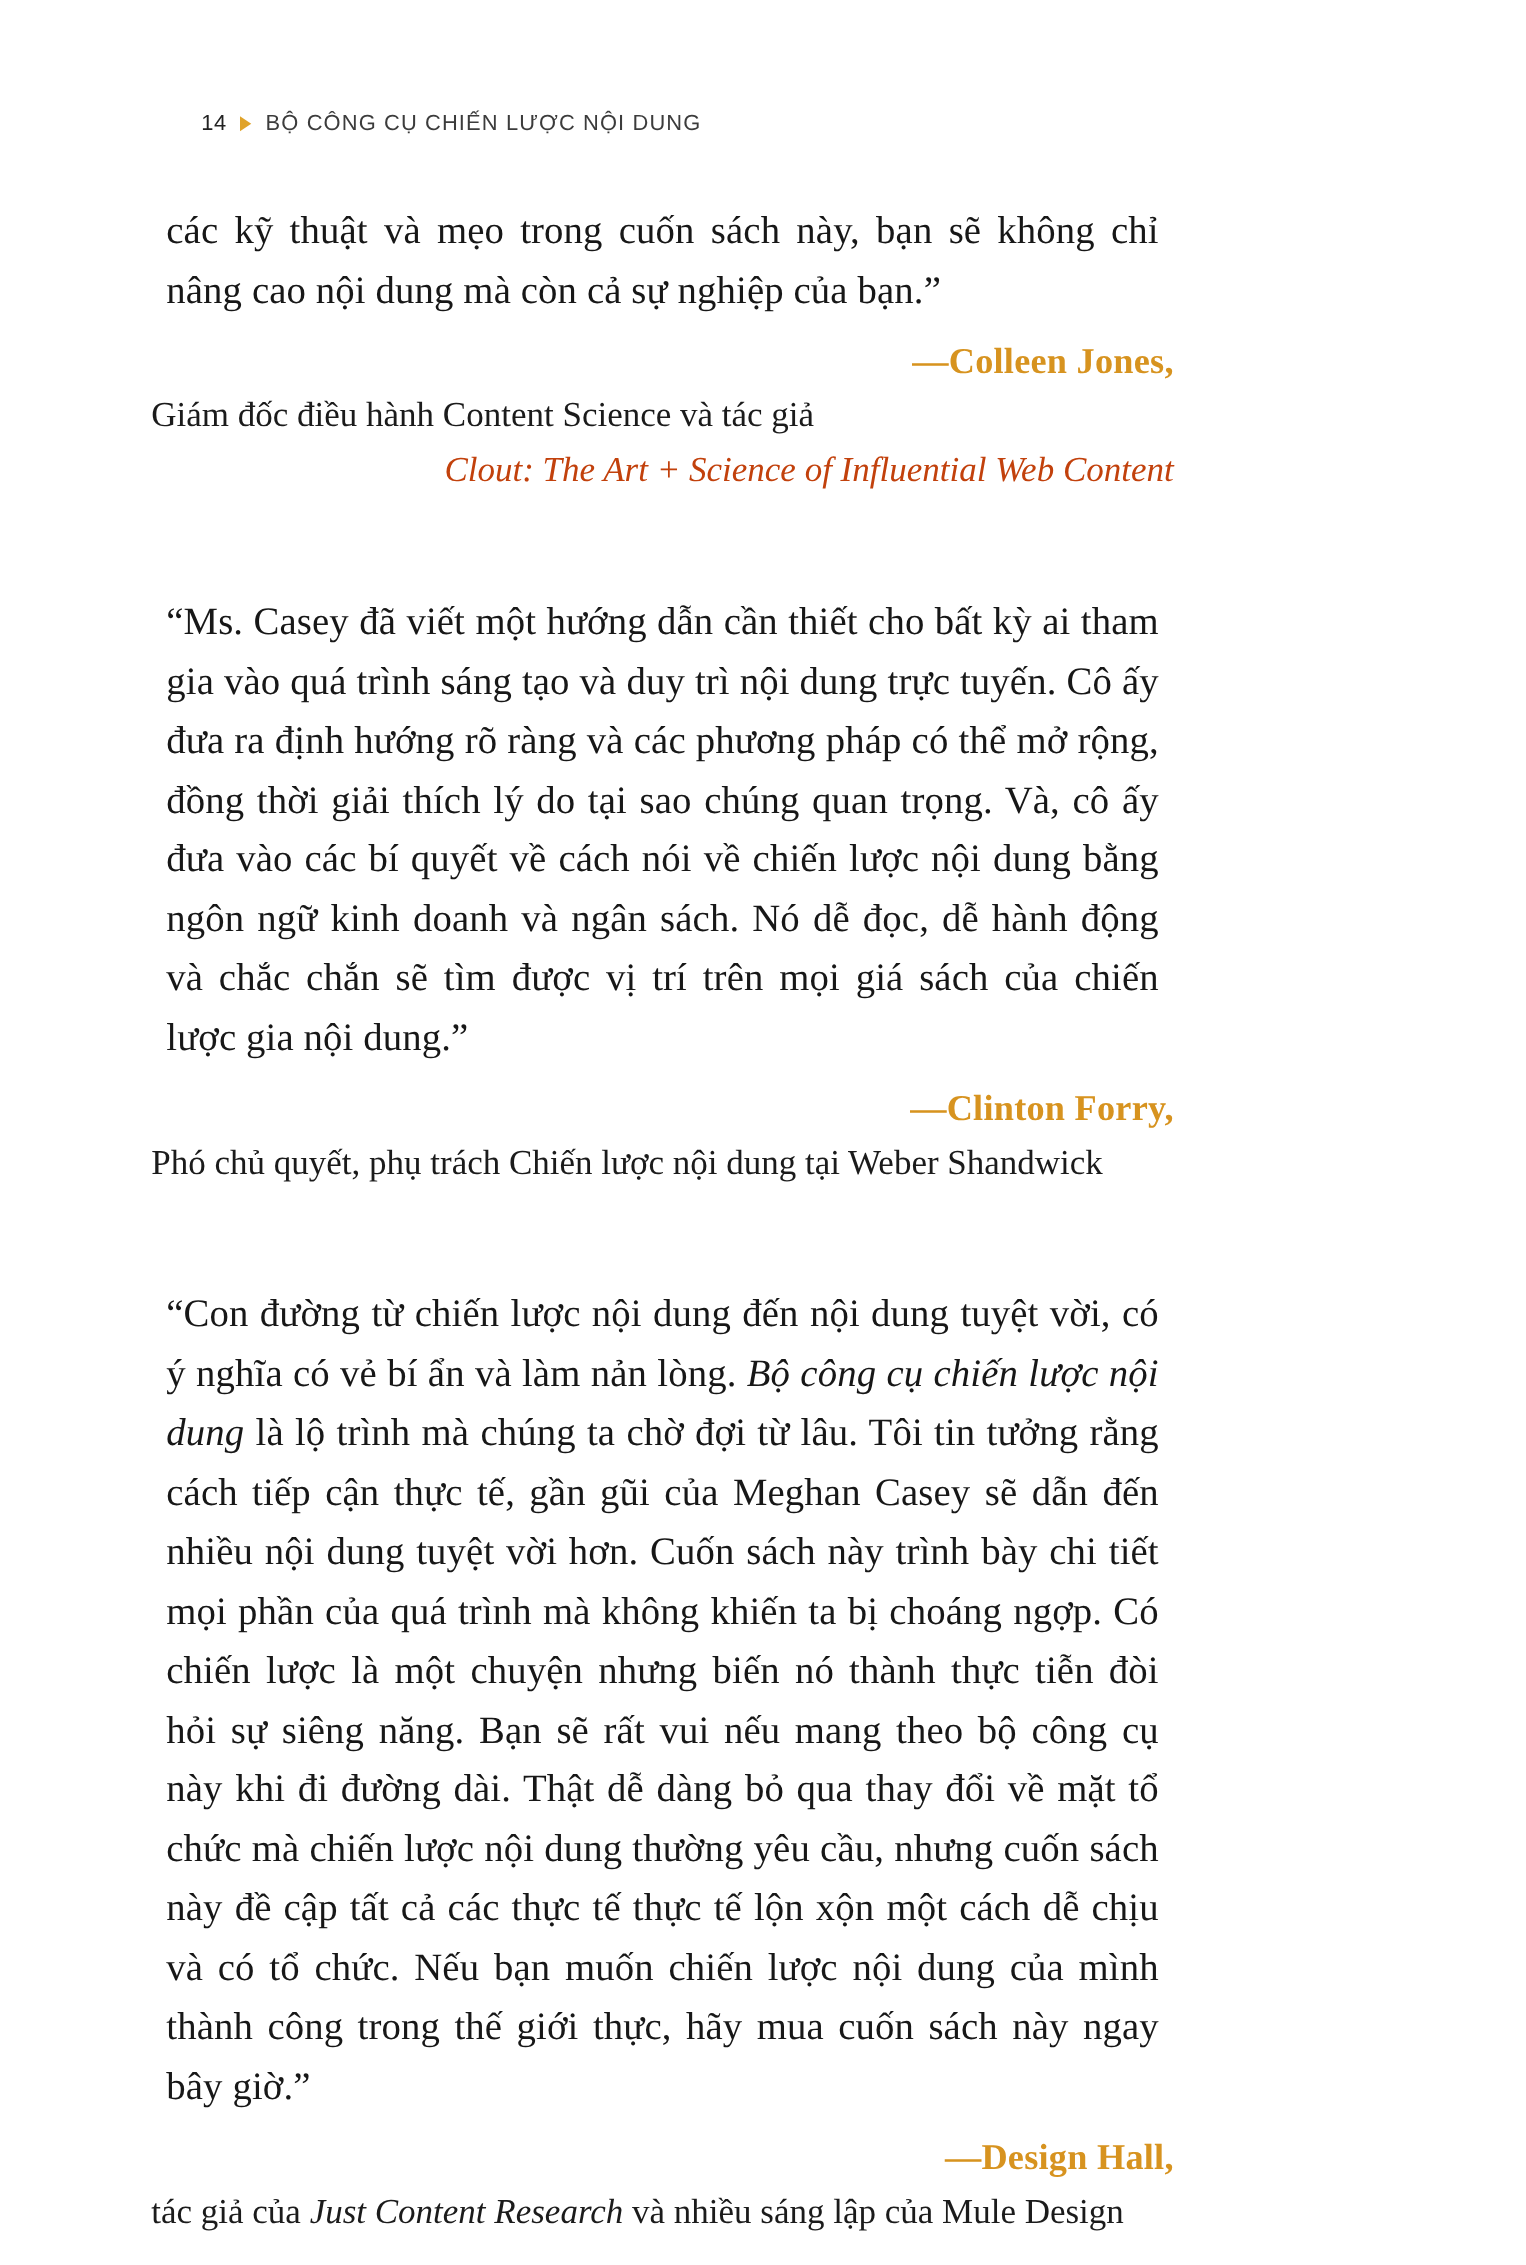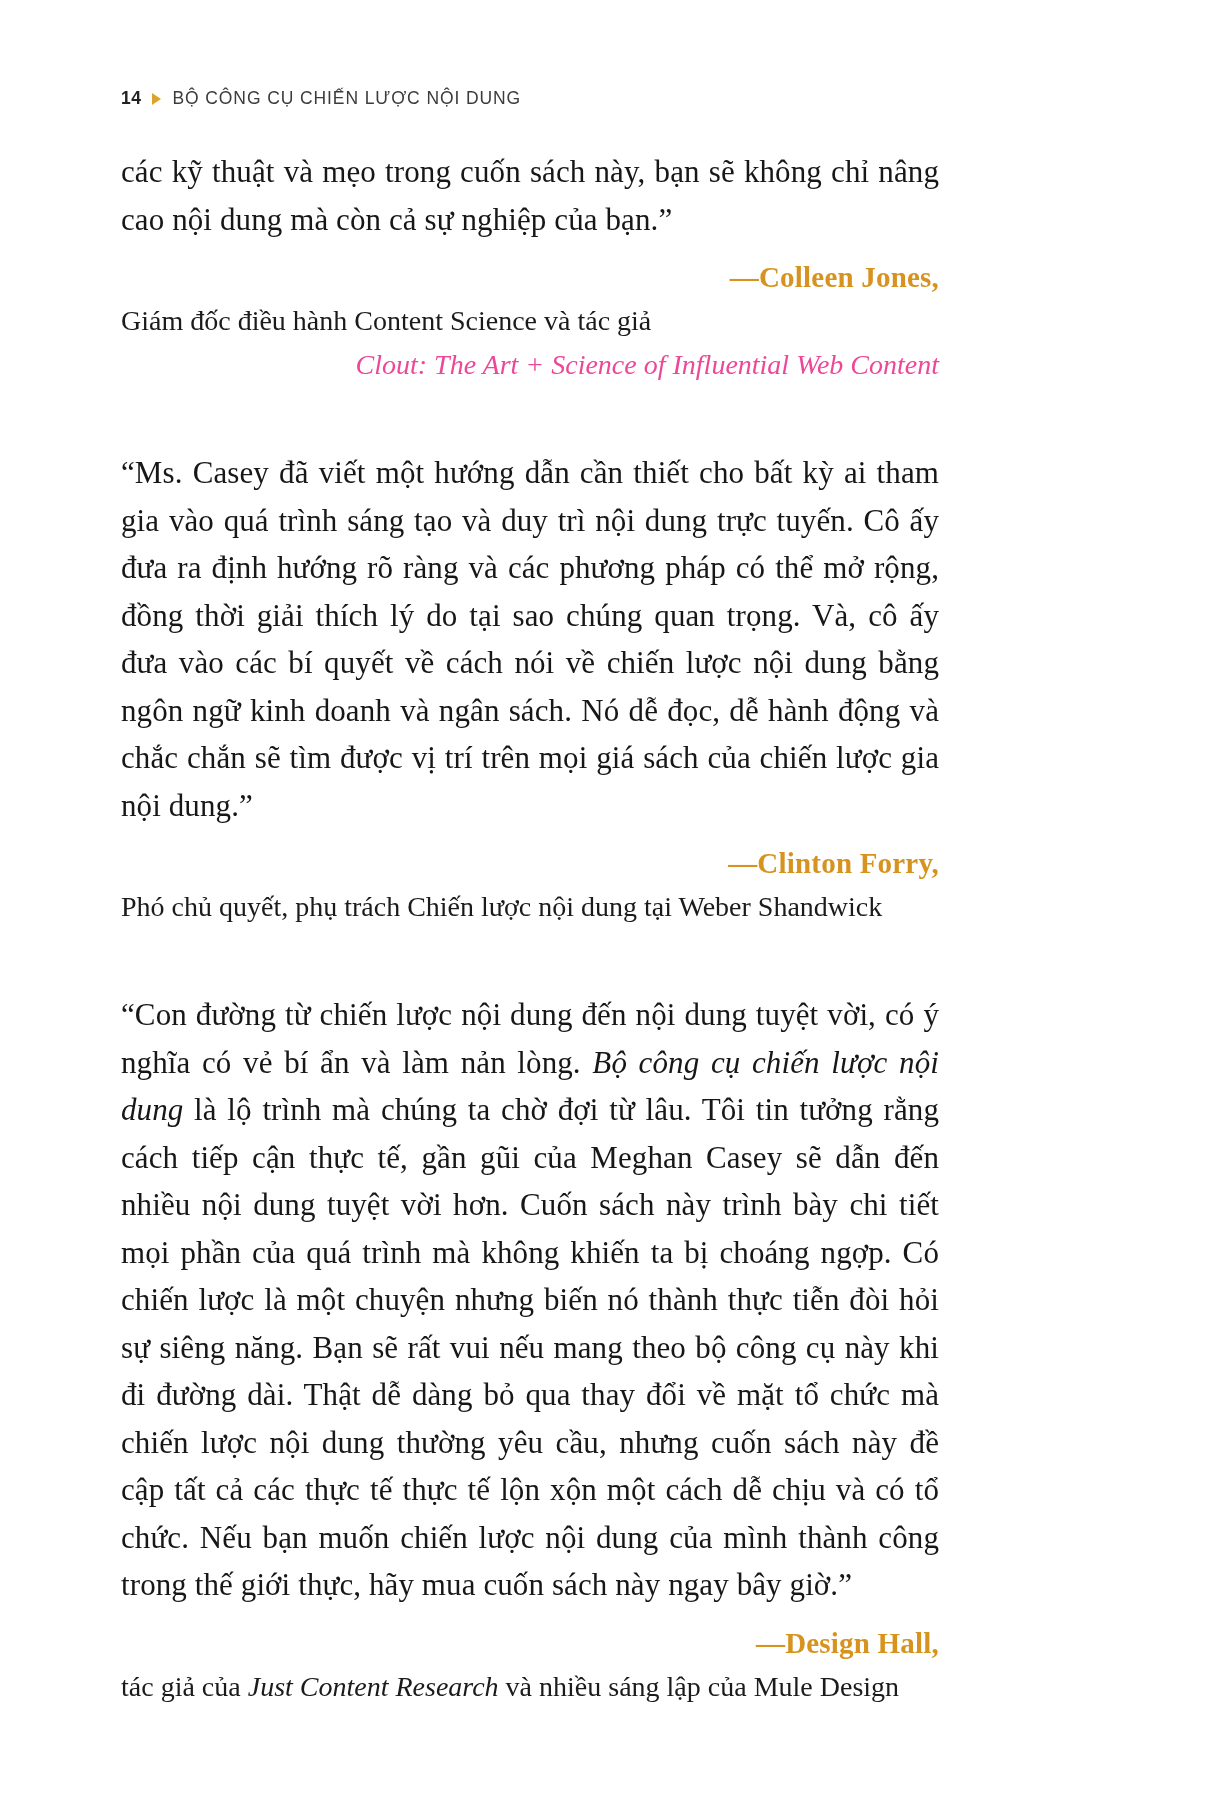--- a/index.html
+++ b/index.html
@@ -32,23 +32,24 @@
     display: flex;
     align-items: center;
     gap: 11px;
     font-family: "Liberation Sans", "DejaVu Sans", sans-serif;
     font-size: 17.5px;
     letter-spacing: 0.9px;
     color: #3a3a3a;
     white-space: nowrap;
   }
   .running-head .folio {
-    font-weight: 700;
+    font-weight: 400;
     color: #222;
     letter-spacing: 0.5px;
+    margin-left: 40px;
   }
   .running-head .marker {
     display: inline-block;
     width: 0; height: 0;
     border-left: 9px solid #E0A32A;
     border-top: 6px solid transparent;
     border-bottom: 6px solid transparent;
     position: relative;
     top: 0px;
   }
@@ -63,21 +64,21 @@
     left: 121px;
     top: 148px;
     width: 818px;
   }
 
   .para {
     font-size: 31px;
     line-height: 47.5px;
     text-align: justify;
     text-justify: inter-word;
-    margin: 0;
+    margin: 12px;
     color: #171717;
     letter-spacing: 0.1px;
   }
   .para.last-line-free {
     text-align-last: left;
   }
 
   .attrib-name {
     margin: 12px 0 0 0;
     text-align: right;
@@ -94,21 +95,21 @@
     font-size: 28px;
     line-height: 44px;
     color: #1b1b1b;
   }
   .attrib-title {
     margin: 0;
     text-align: right;
     font-size: 28px;
     line-height: 44px;
     font-style: italic;
-    color: #ec4899;
+    color: #c2410c;
   }
 
   .block-gap-1 { height: 62px; }
   .block-gap-2 { height: 62px; }
 
   em { font-style: italic; }
 </style>
 </head>
 <body>
 

